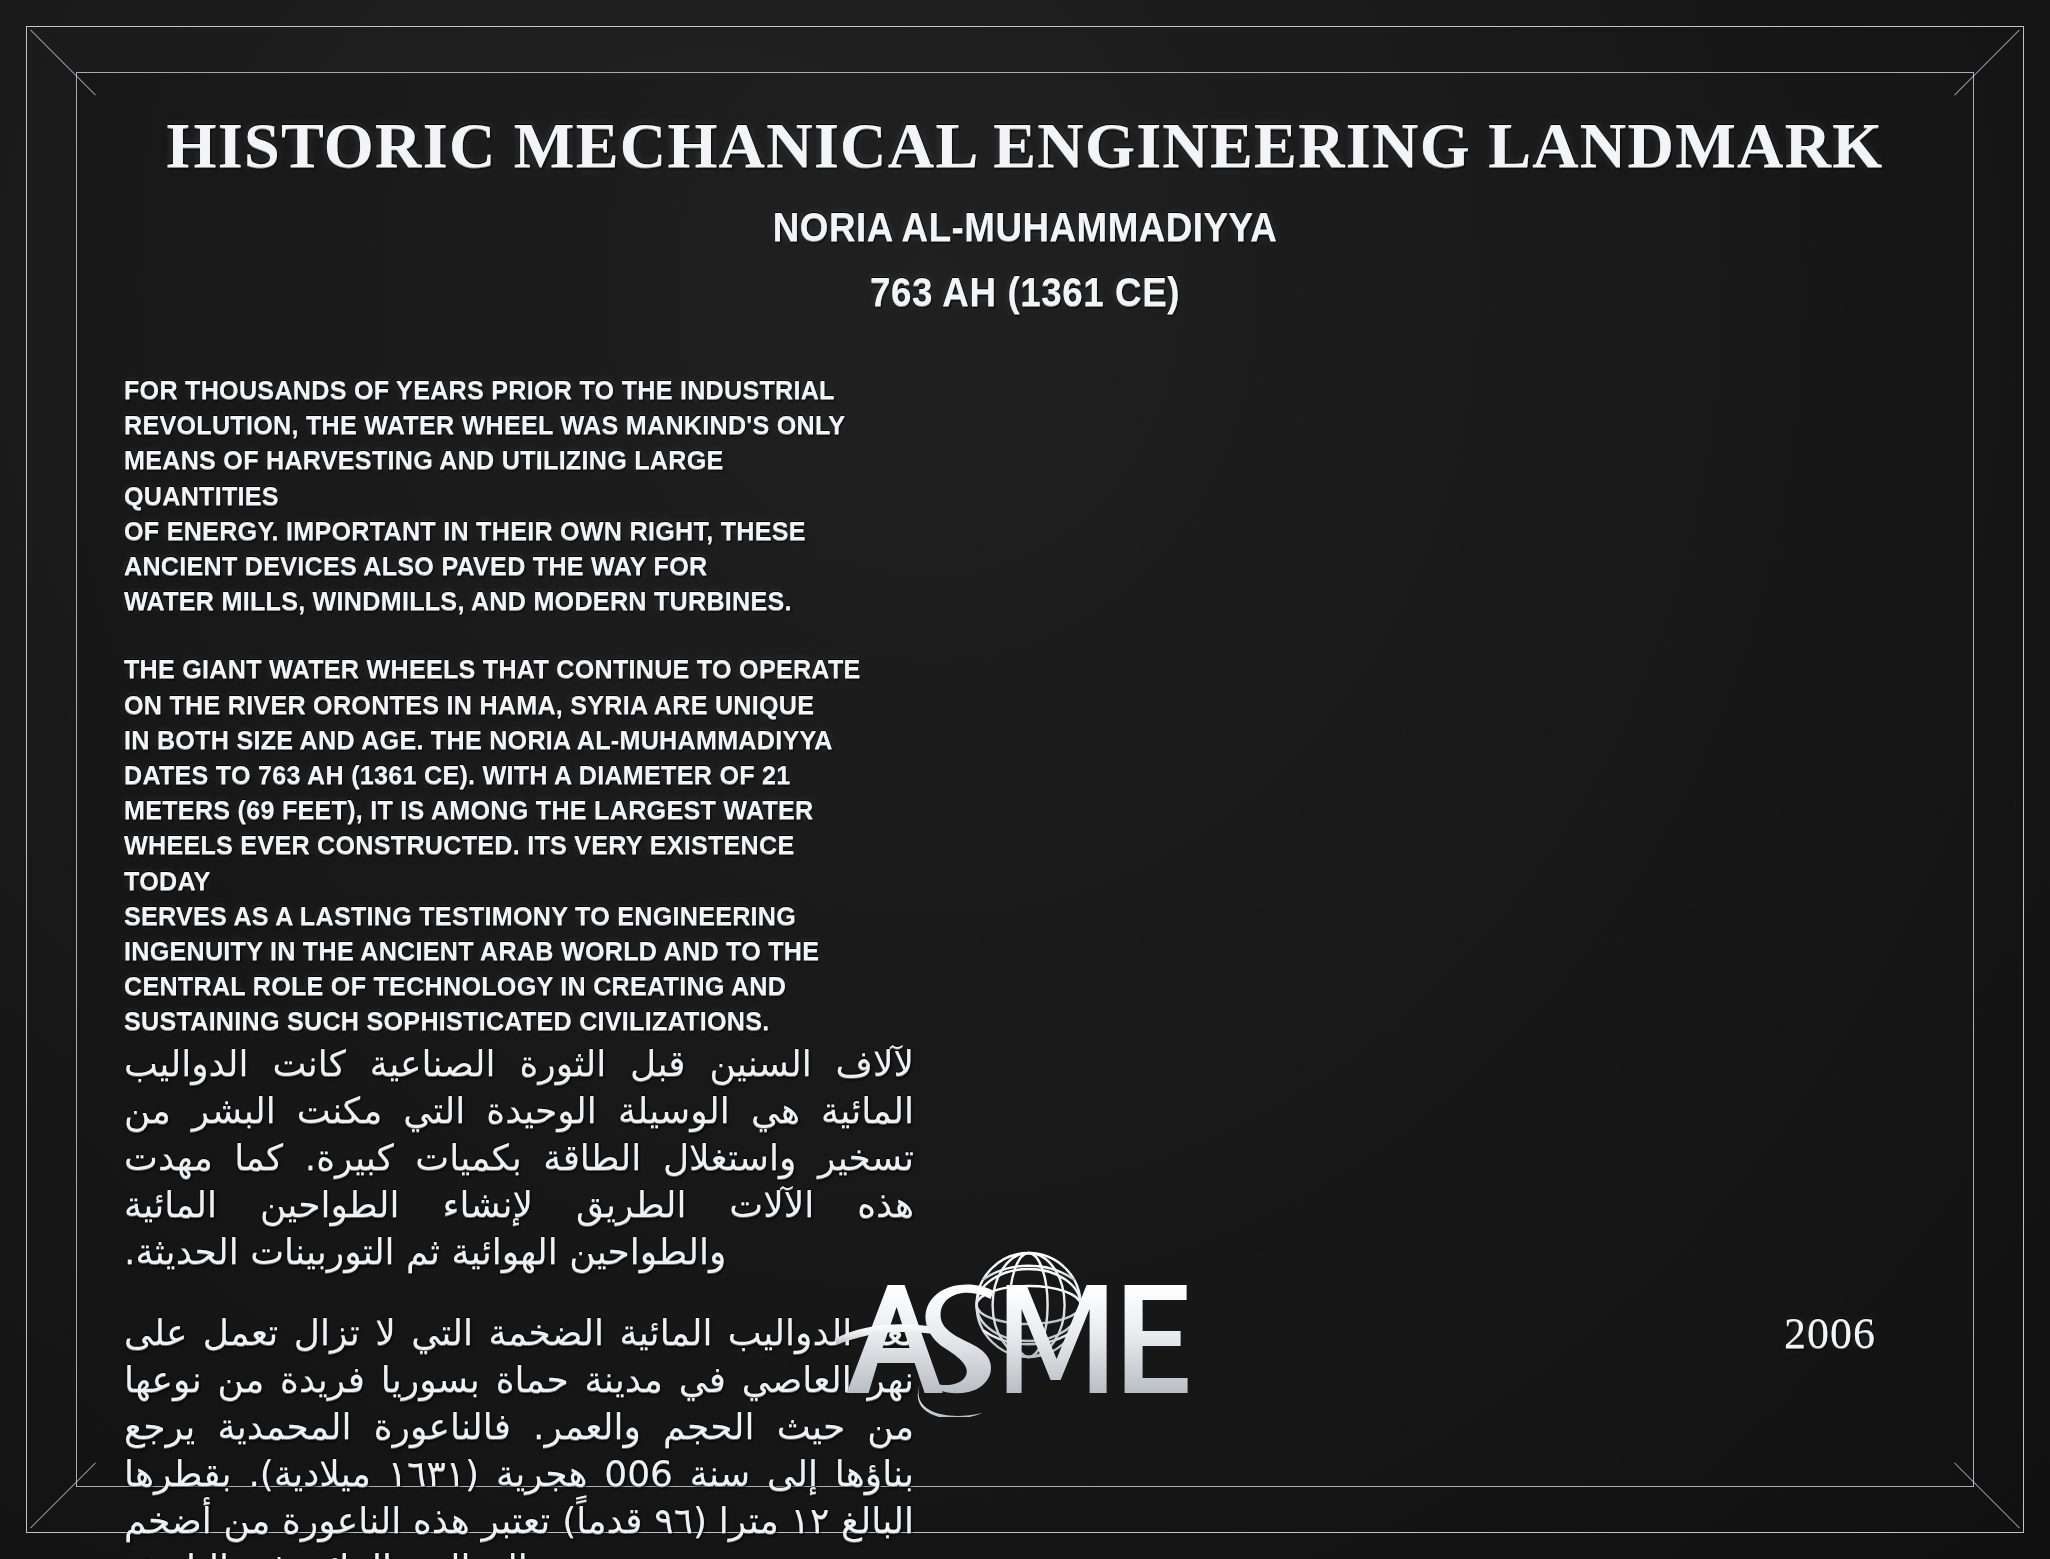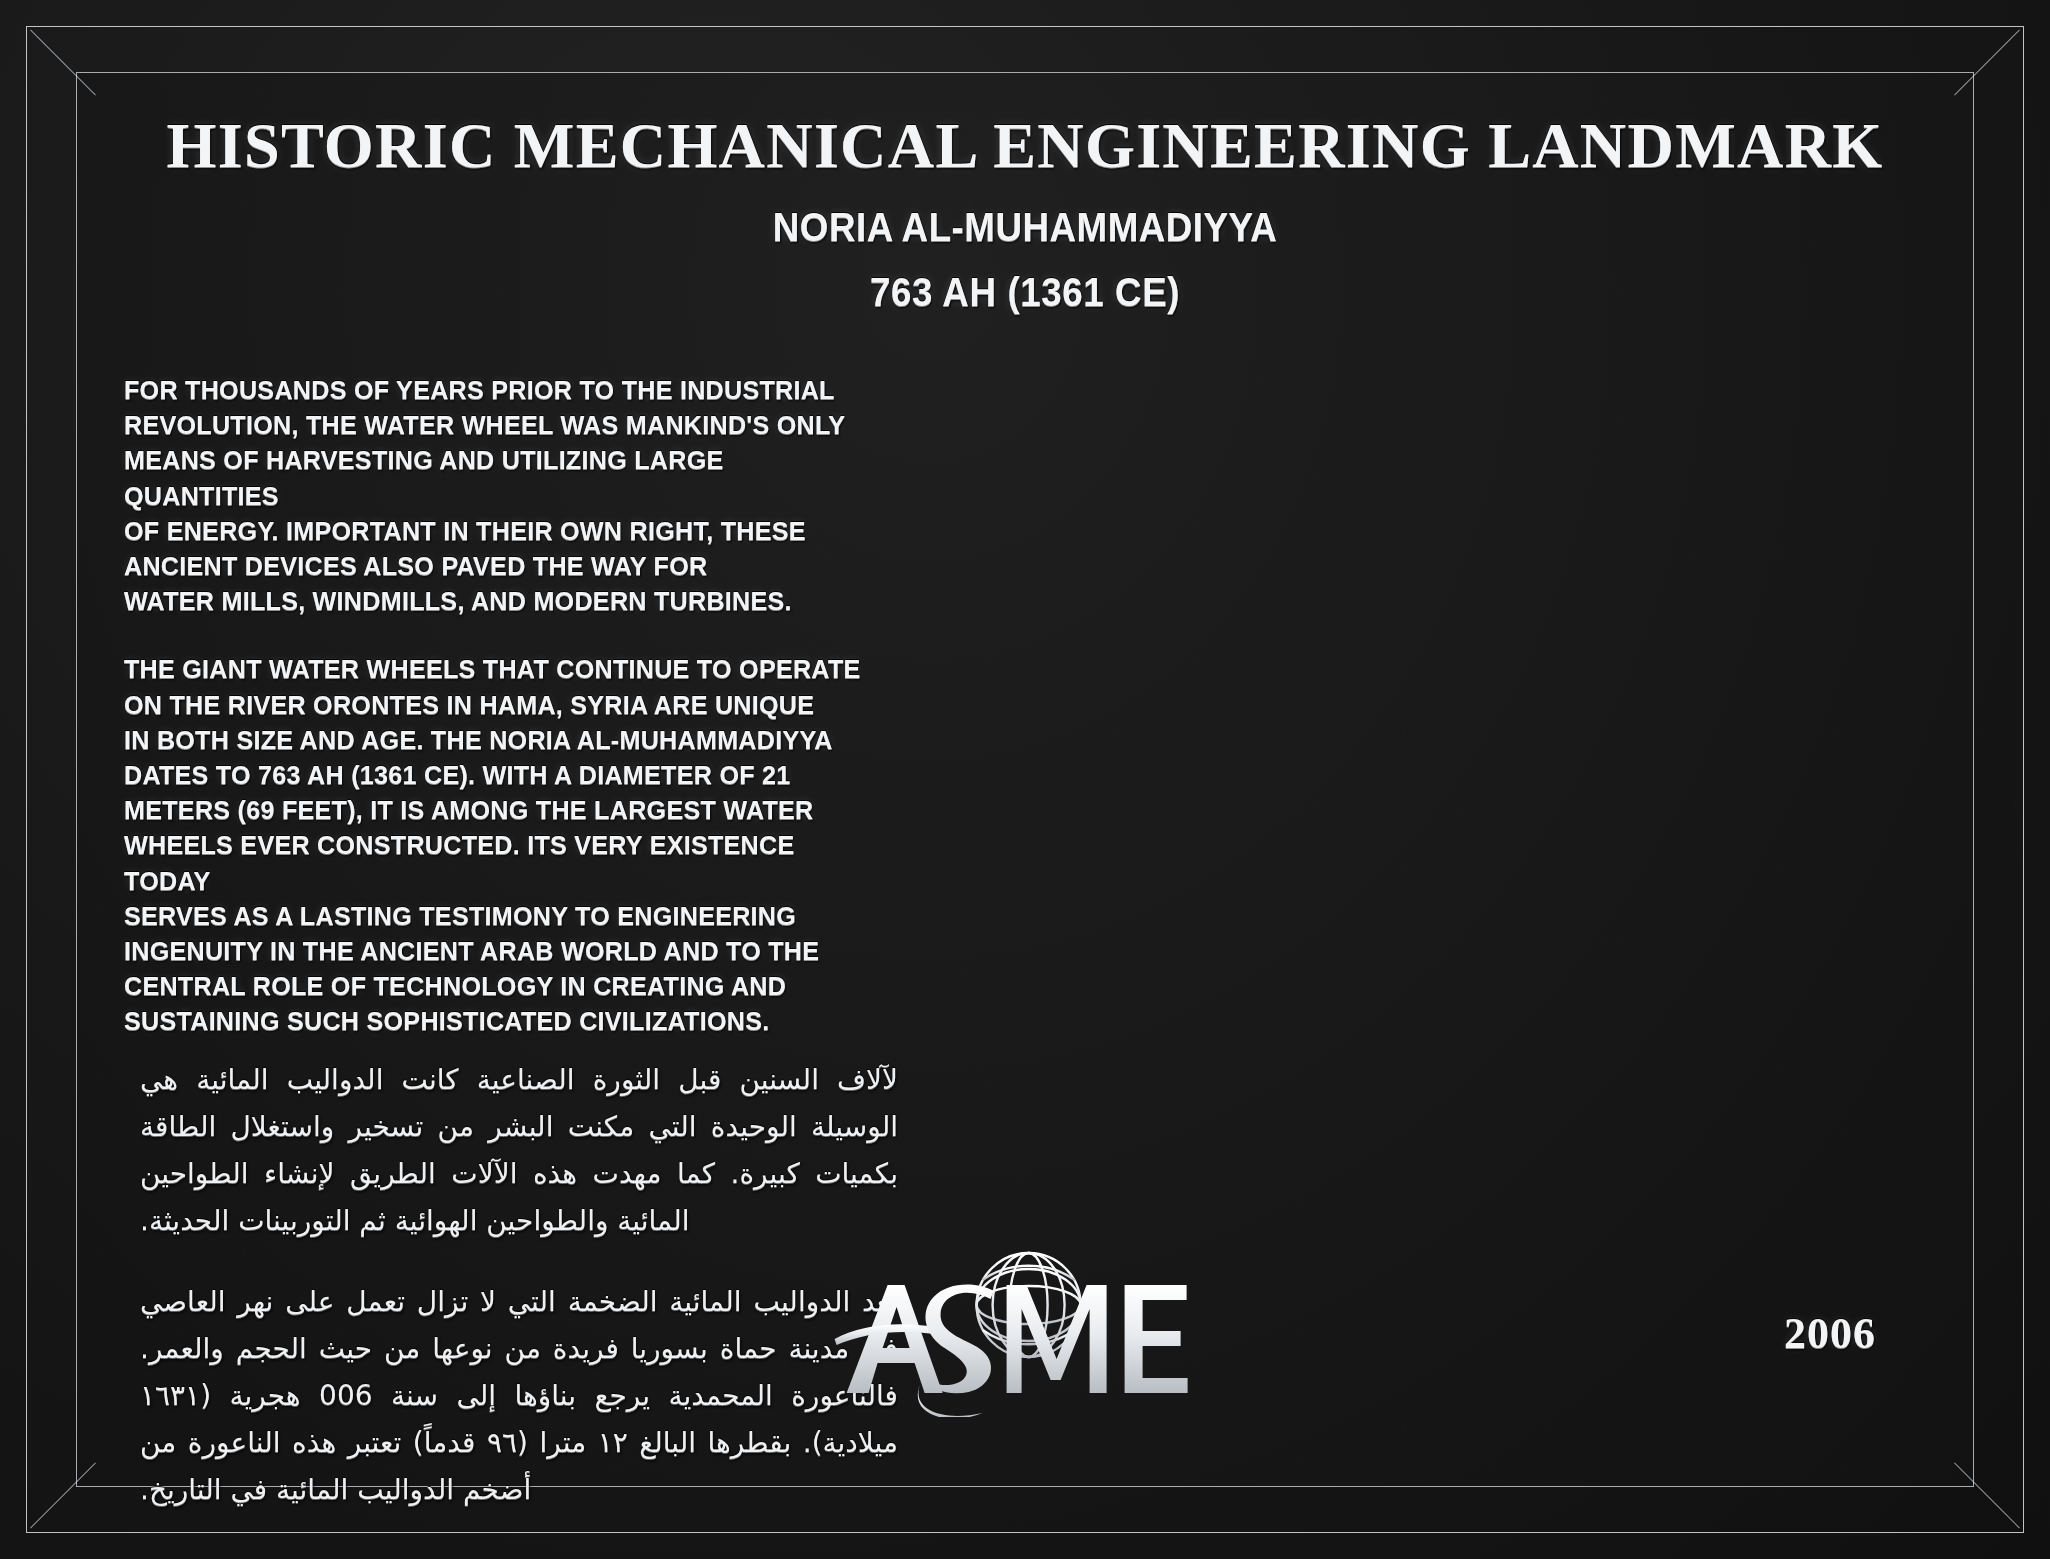--- a/index.html
+++ b/index.html
@@ -172,23 +172,23 @@
   }
   .en-para + .en-para { margin-top: 33px; }
 
   .ar-para {
     direction: rtl;
     text-align: justify;
     text-align-last: left;
     unicode-bidi: bidi-override;
     font-family: "DejaVu Sans", "Liberation Sans", sans-serif;
     font-weight: 400;
-    font-size: 28px;
+    font-size: 36px;
     line-height: 47px;
-    margin: 16px;
+    margin: 0;
     color: #eef0f2;
     text-shadow:
       0 1px 0 rgba(255,255,255,.38),
       0 -1px 0 rgba(0,0,0,.8),
       1px 2px 3px rgba(0,0,0,.92);
   }
   .ar-para + .ar-para { margin-top: 34px; }
 
   .ar-credit {
     direction: rtl;
@@ -221,21 +221,21 @@
     width: 360px;
     height: 170px;
   }
   .asme-logo svg { display: block; width: 100%; height: 100%; }
 
   .year {
     position: absolute;
     right: 96px;
     bottom: 68px;
     font-family: "Liberation Serif", "DejaVu Serif", serif;
-    font-weight: 700;
+    font-weight: 400;
     font-size: 44px;
     letter-spacing: 1px;
   }
 </style>
 </head>
 <body>
 
 <div id="plaque">
 
   <div class="frame-outer"></div>

